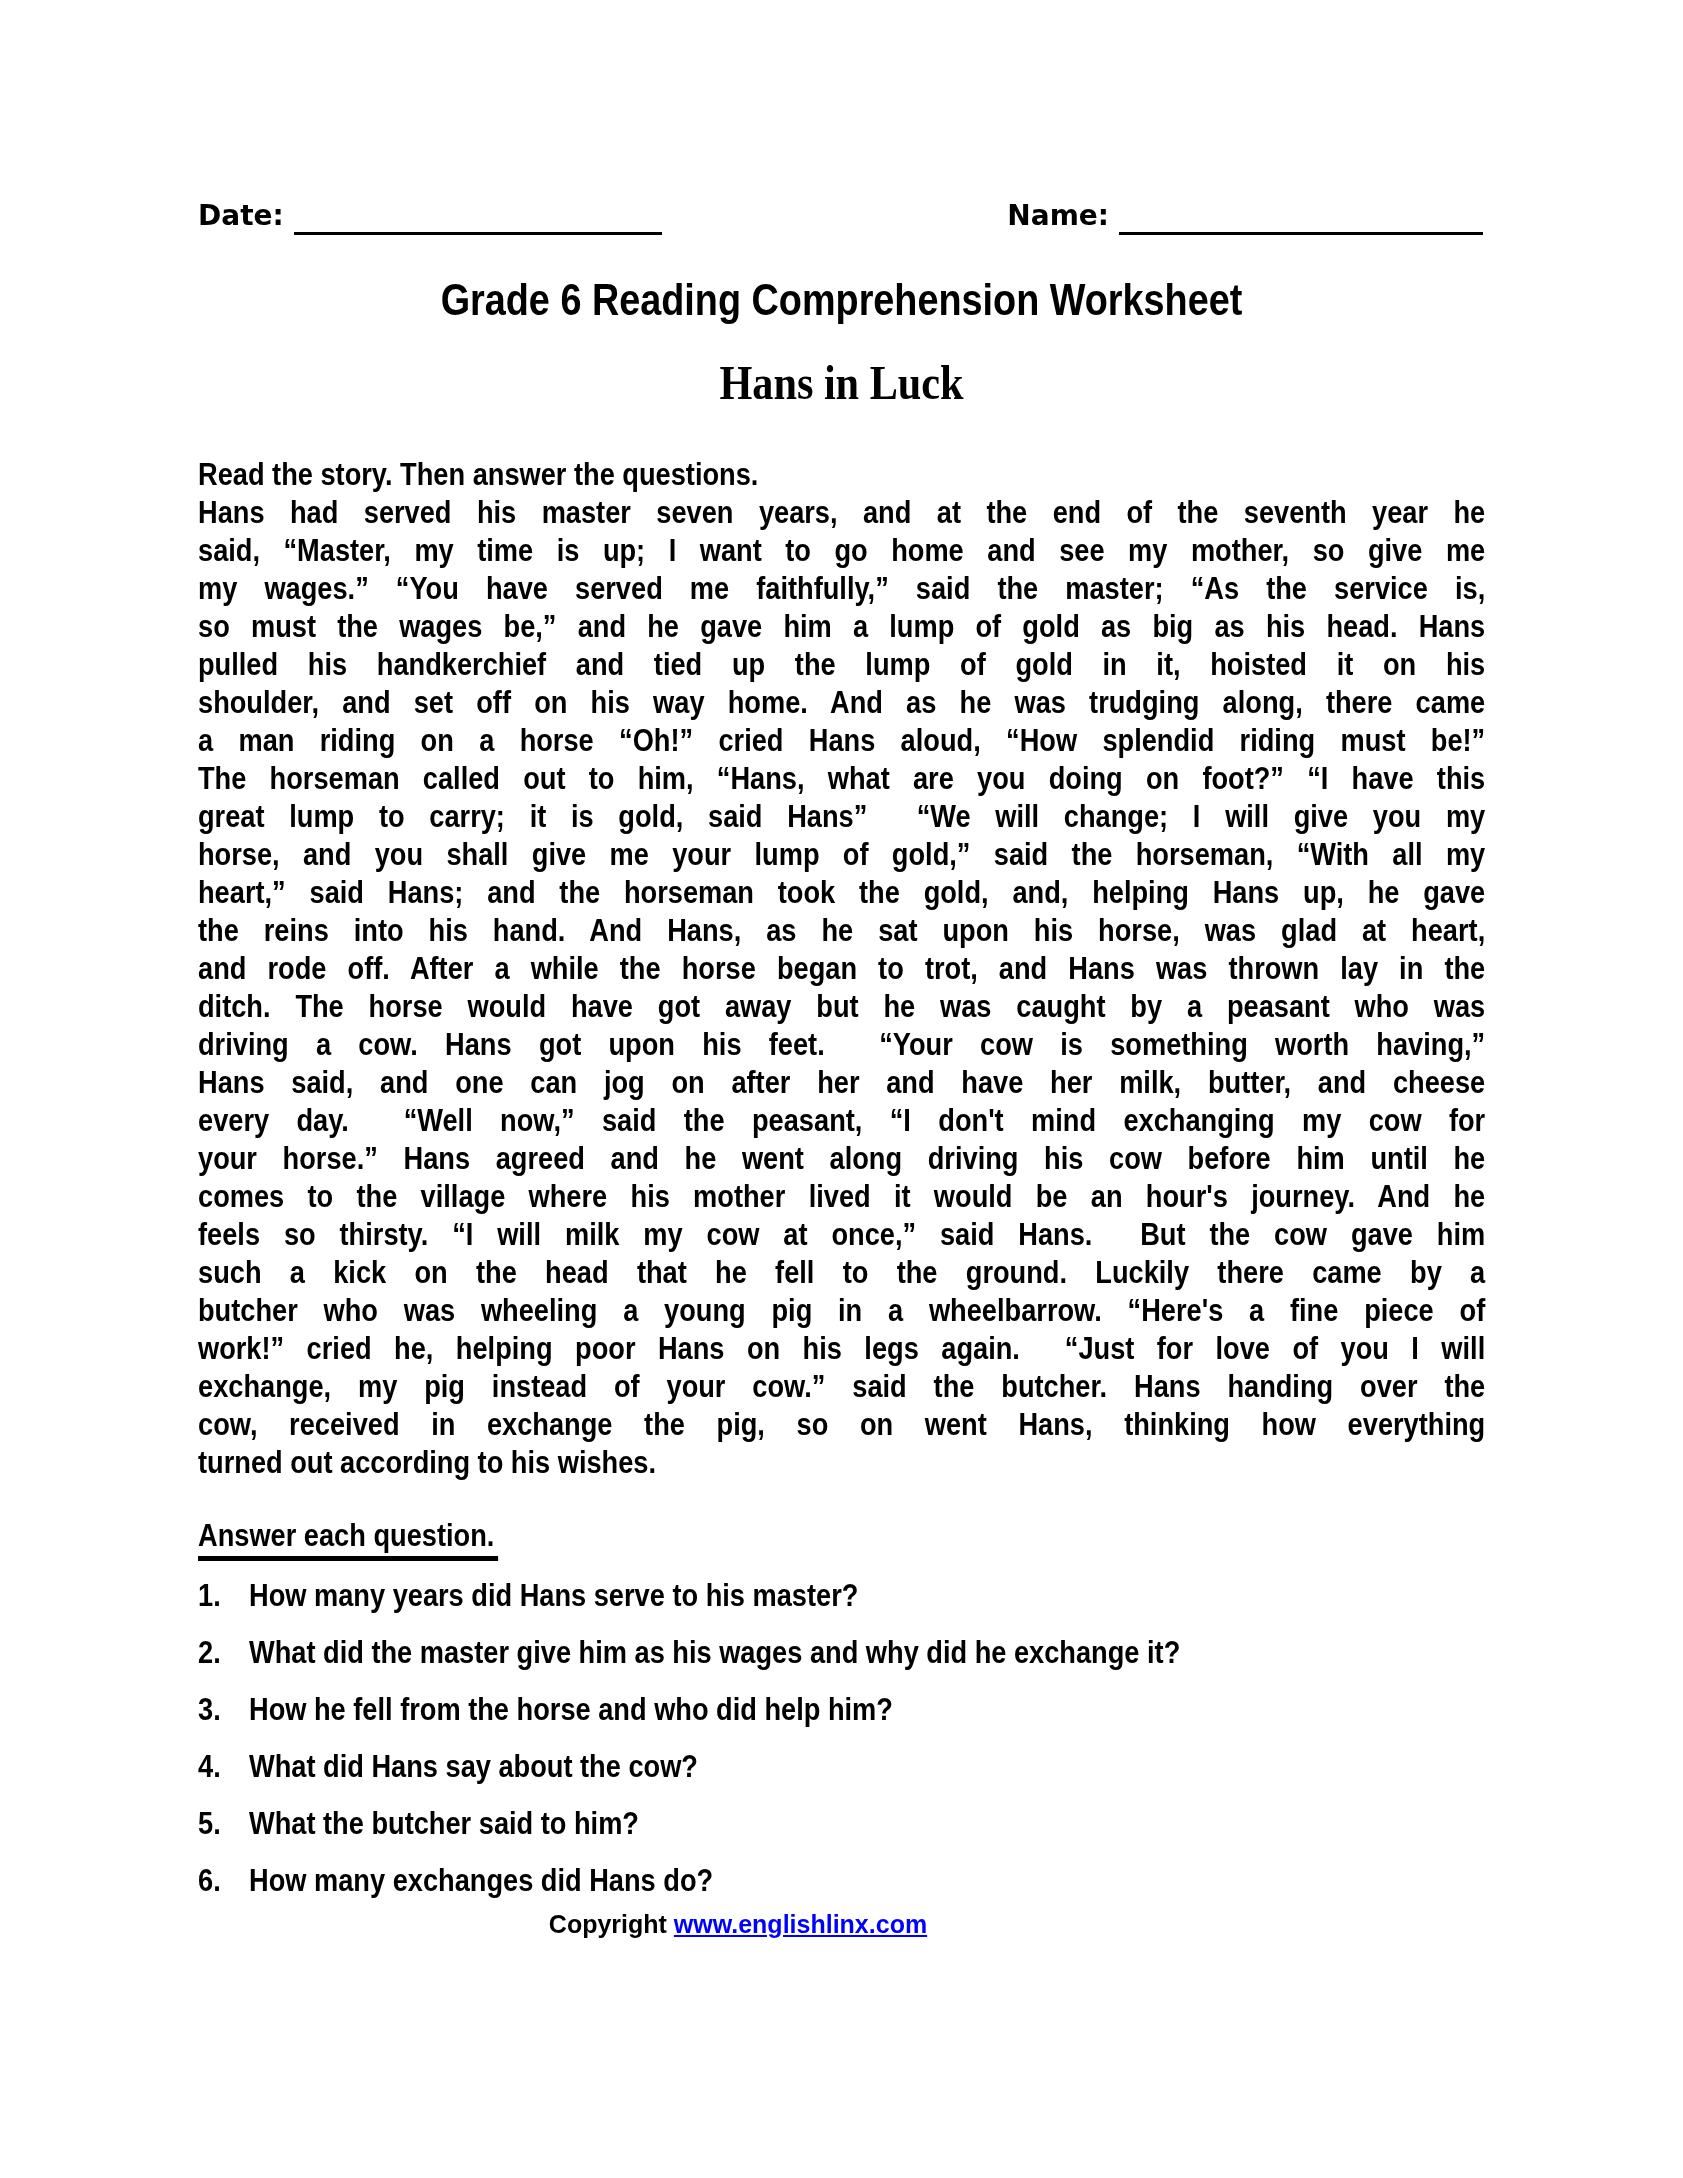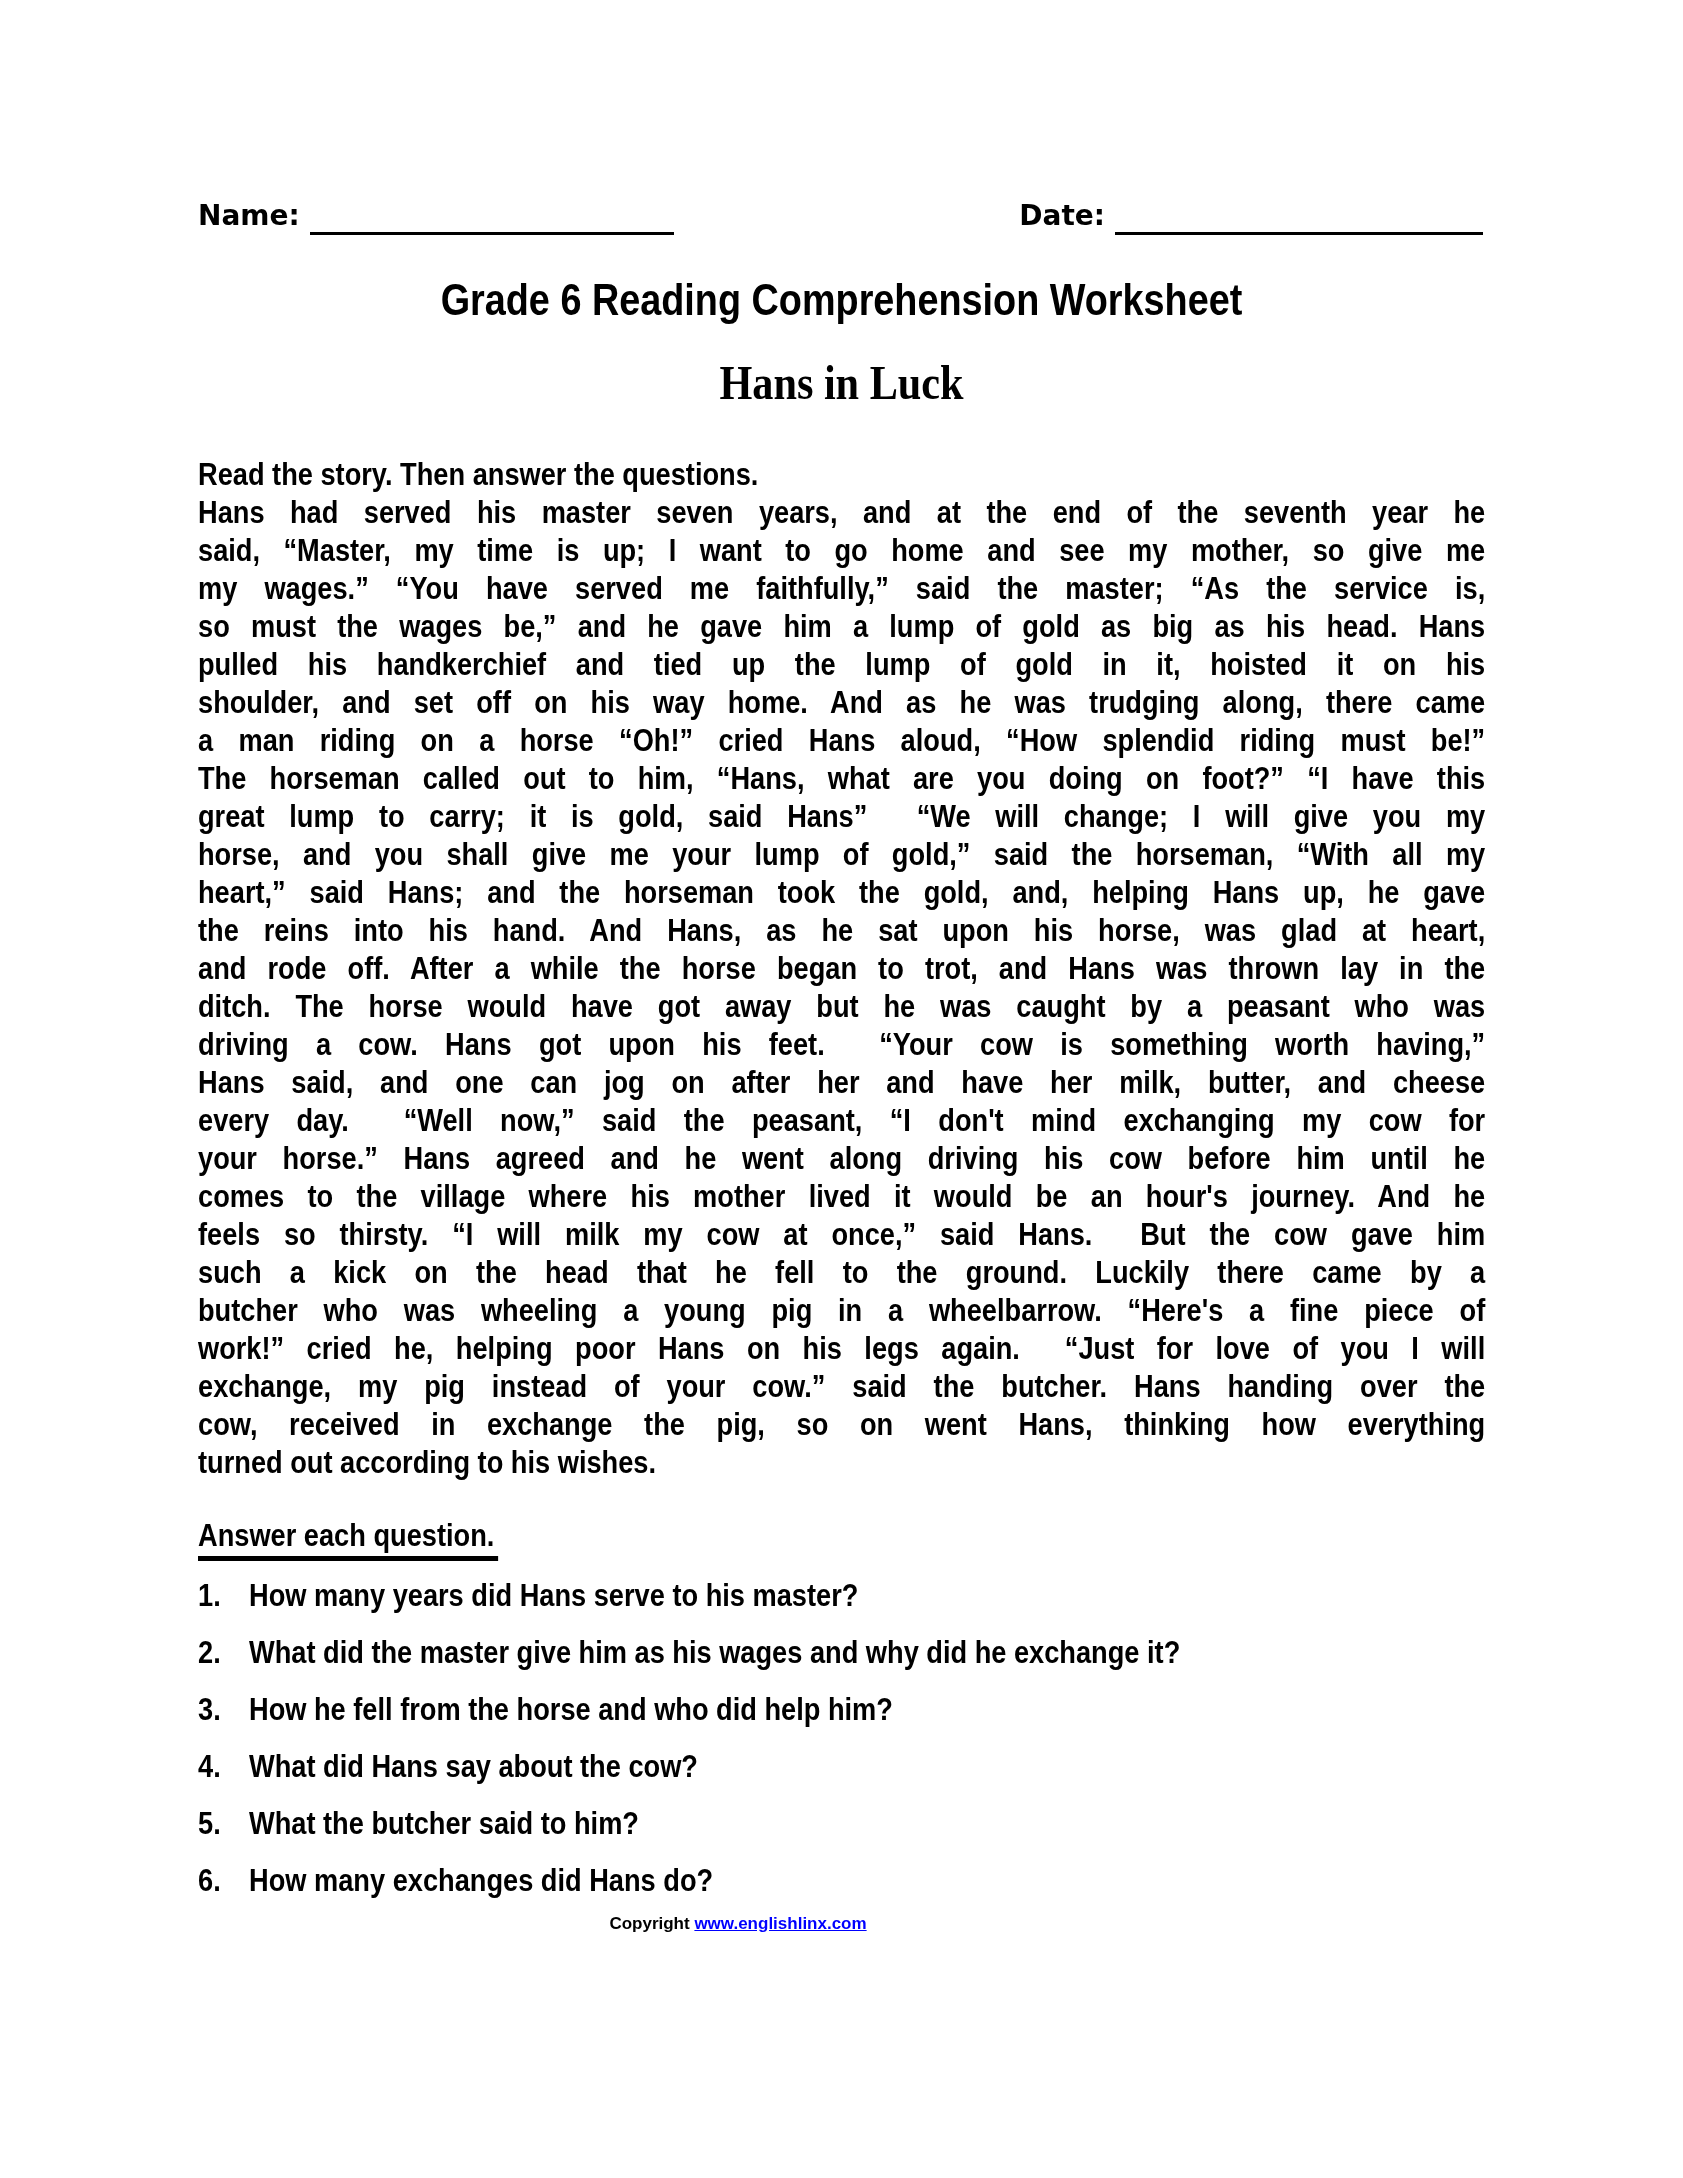--- a/index.html
+++ b/index.html
@@ -55,32 +55,32 @@
     border-bottom: 5px solid #000;
   }
   .q-row { display: flex; line-height: 36px; margin-top: 21px; }
   .q-row.first { margin-top: 16px; }
   .q-num { flex: 0 0 60px; }
   .q-text { flex: 1 1 auto; }
 
   
   .copyright {
     position: absolute; top: 1909px; left: 0; width: 1476px; text-align: center;
-    font-weight: bold; font-size: 17px; line-height: 30px;
+    font-weight: bold; font-size: 25px; line-height: 30px;
   }
   .copyright a { color: #0000ff; text-decoration: underline; cursor: pointer; }
 </style>
 </head>
 <body>
 
 <div class="page">
 
   <div class="name-date-row">
+    <span class="fill-group"><span>Date:</span><span class="blank date"></span></span>
     <span class="fill-group"><span>Name:</span><span class="blank name"></span></span>
-    <span class="fill-group"><span>Date:</span><span class="blank date"></span></span>
   </div>
 
   <div class="worksheet-title">Grade 6 Reading Comprehension Worksheet</div>
 
   <div class="story-title">Hans in Luck</div>
 
   <div class="condensed main-text">
     <div class="instructions">Read the story. Then answer the questions.</div>
     <div>
         <div class="story-line">Hans had served his master seven years, and at the end of the seventh year he</div>

